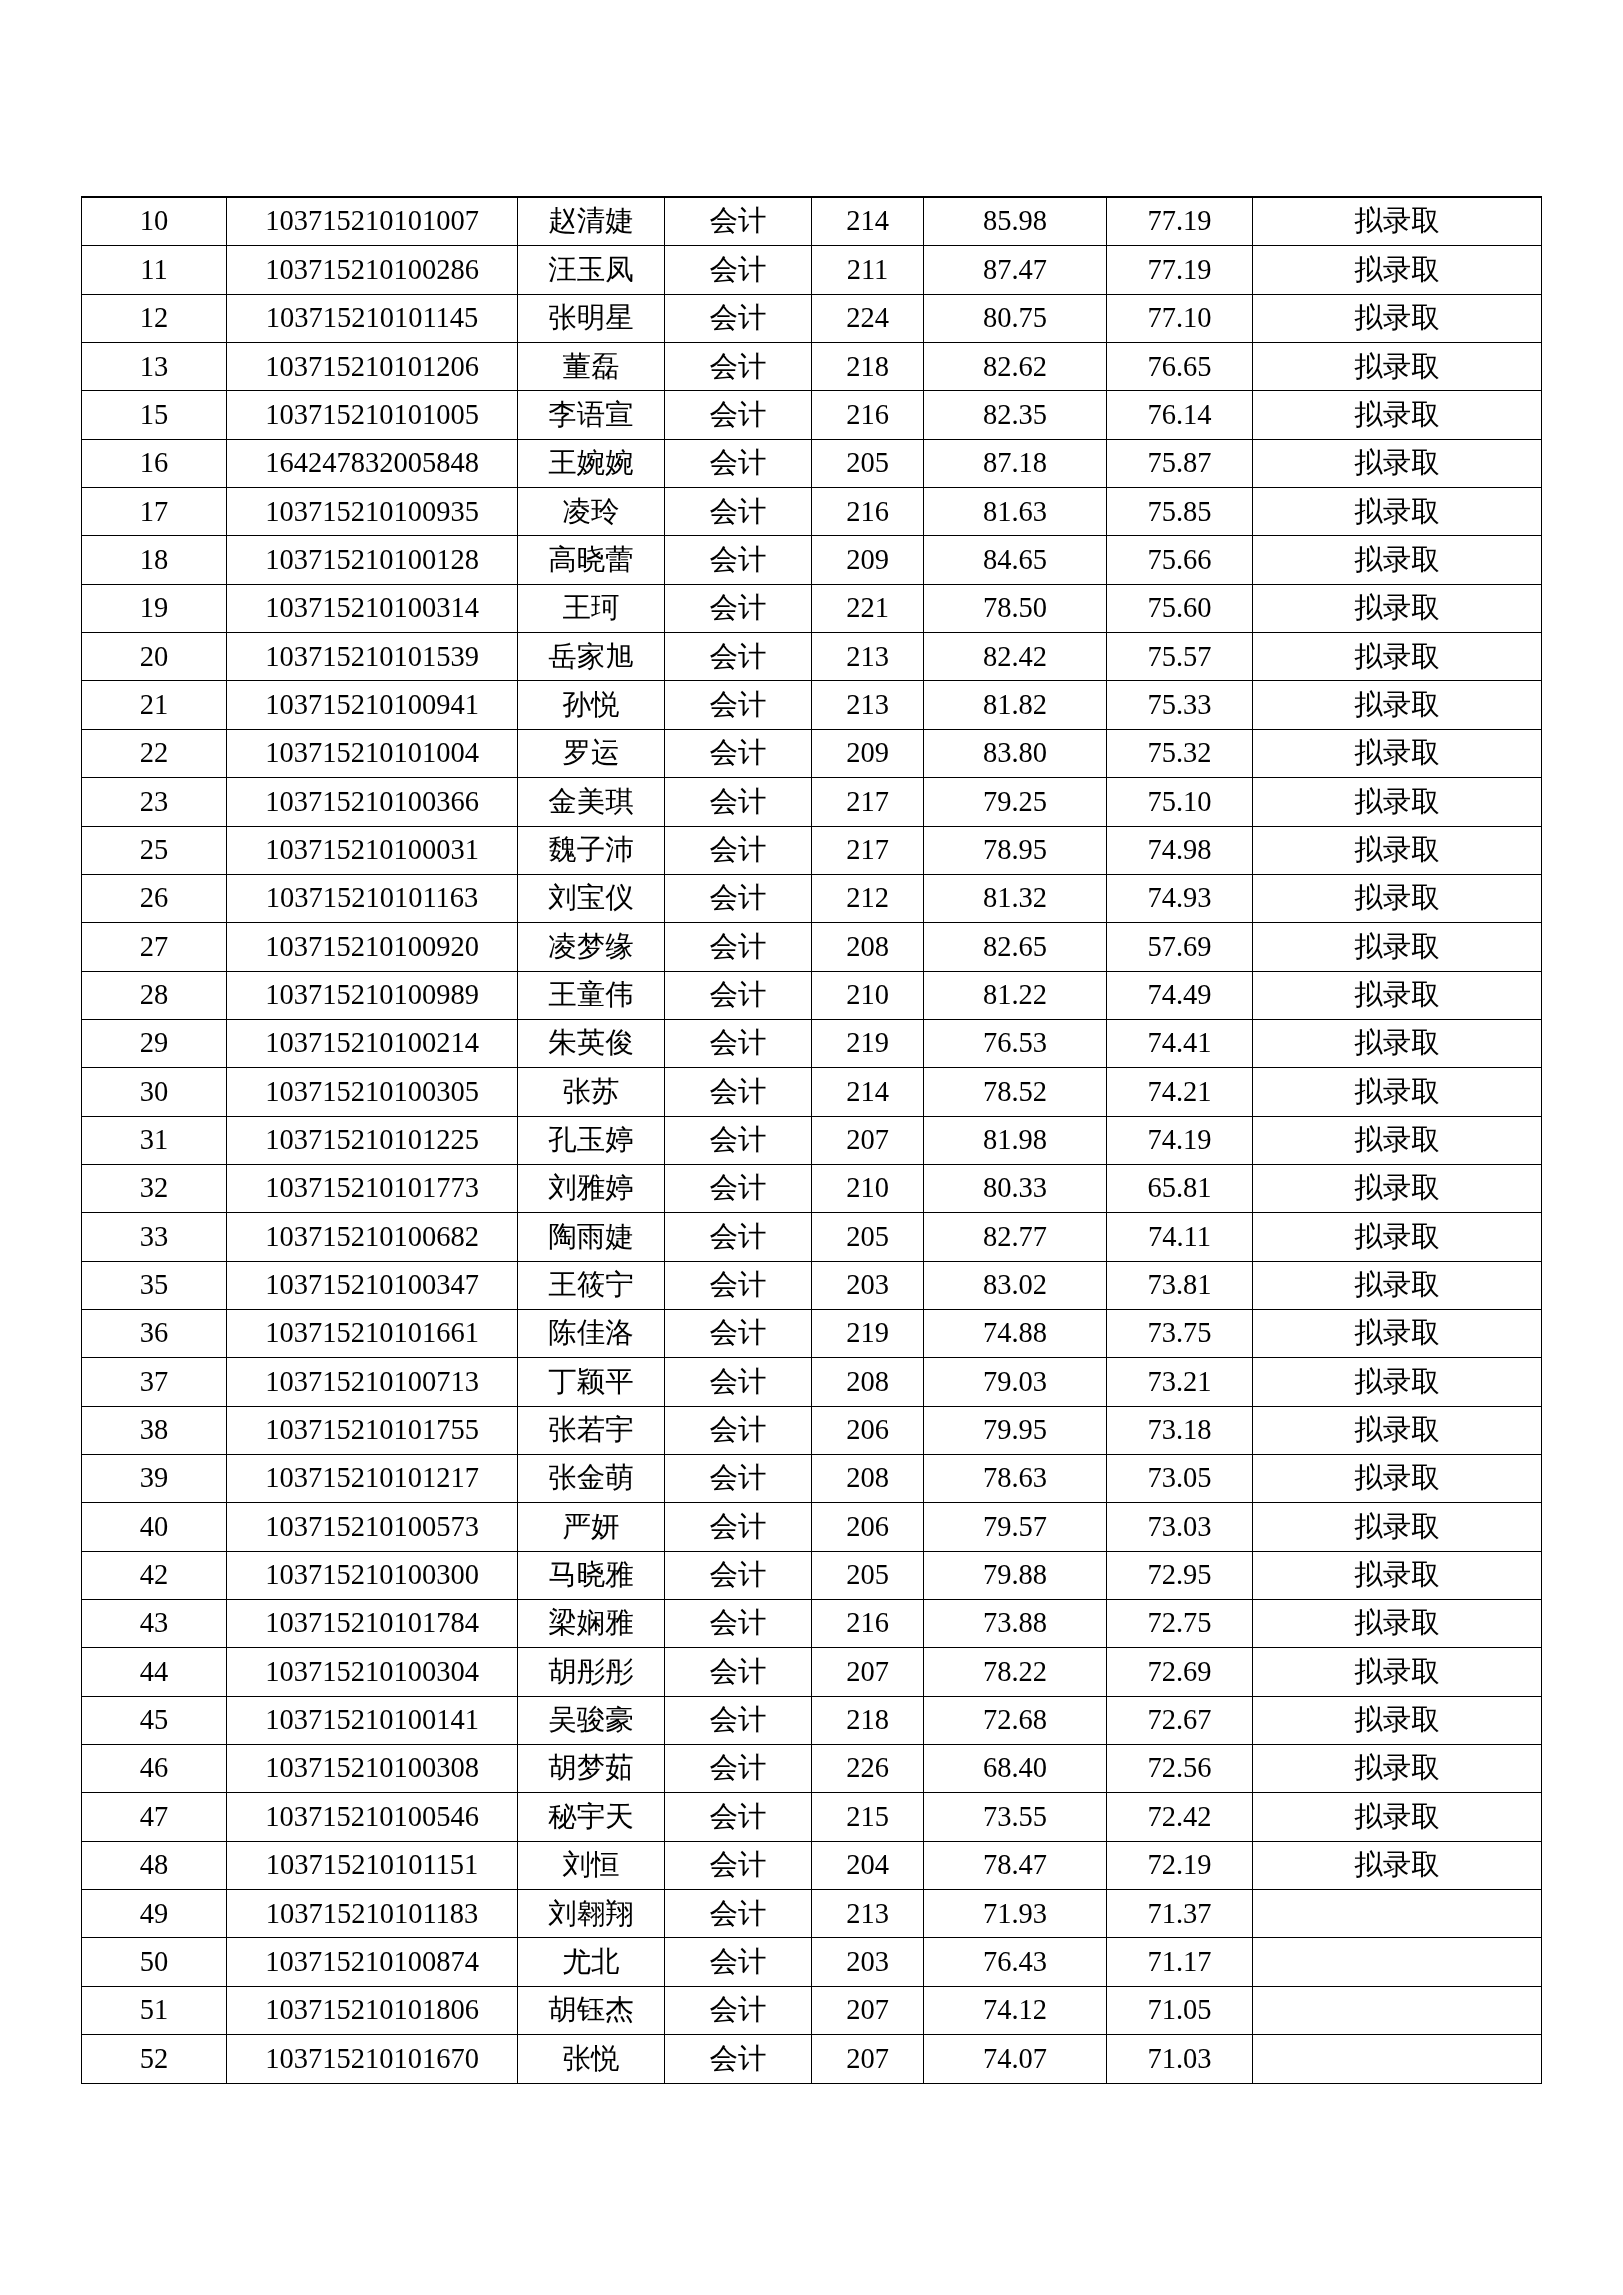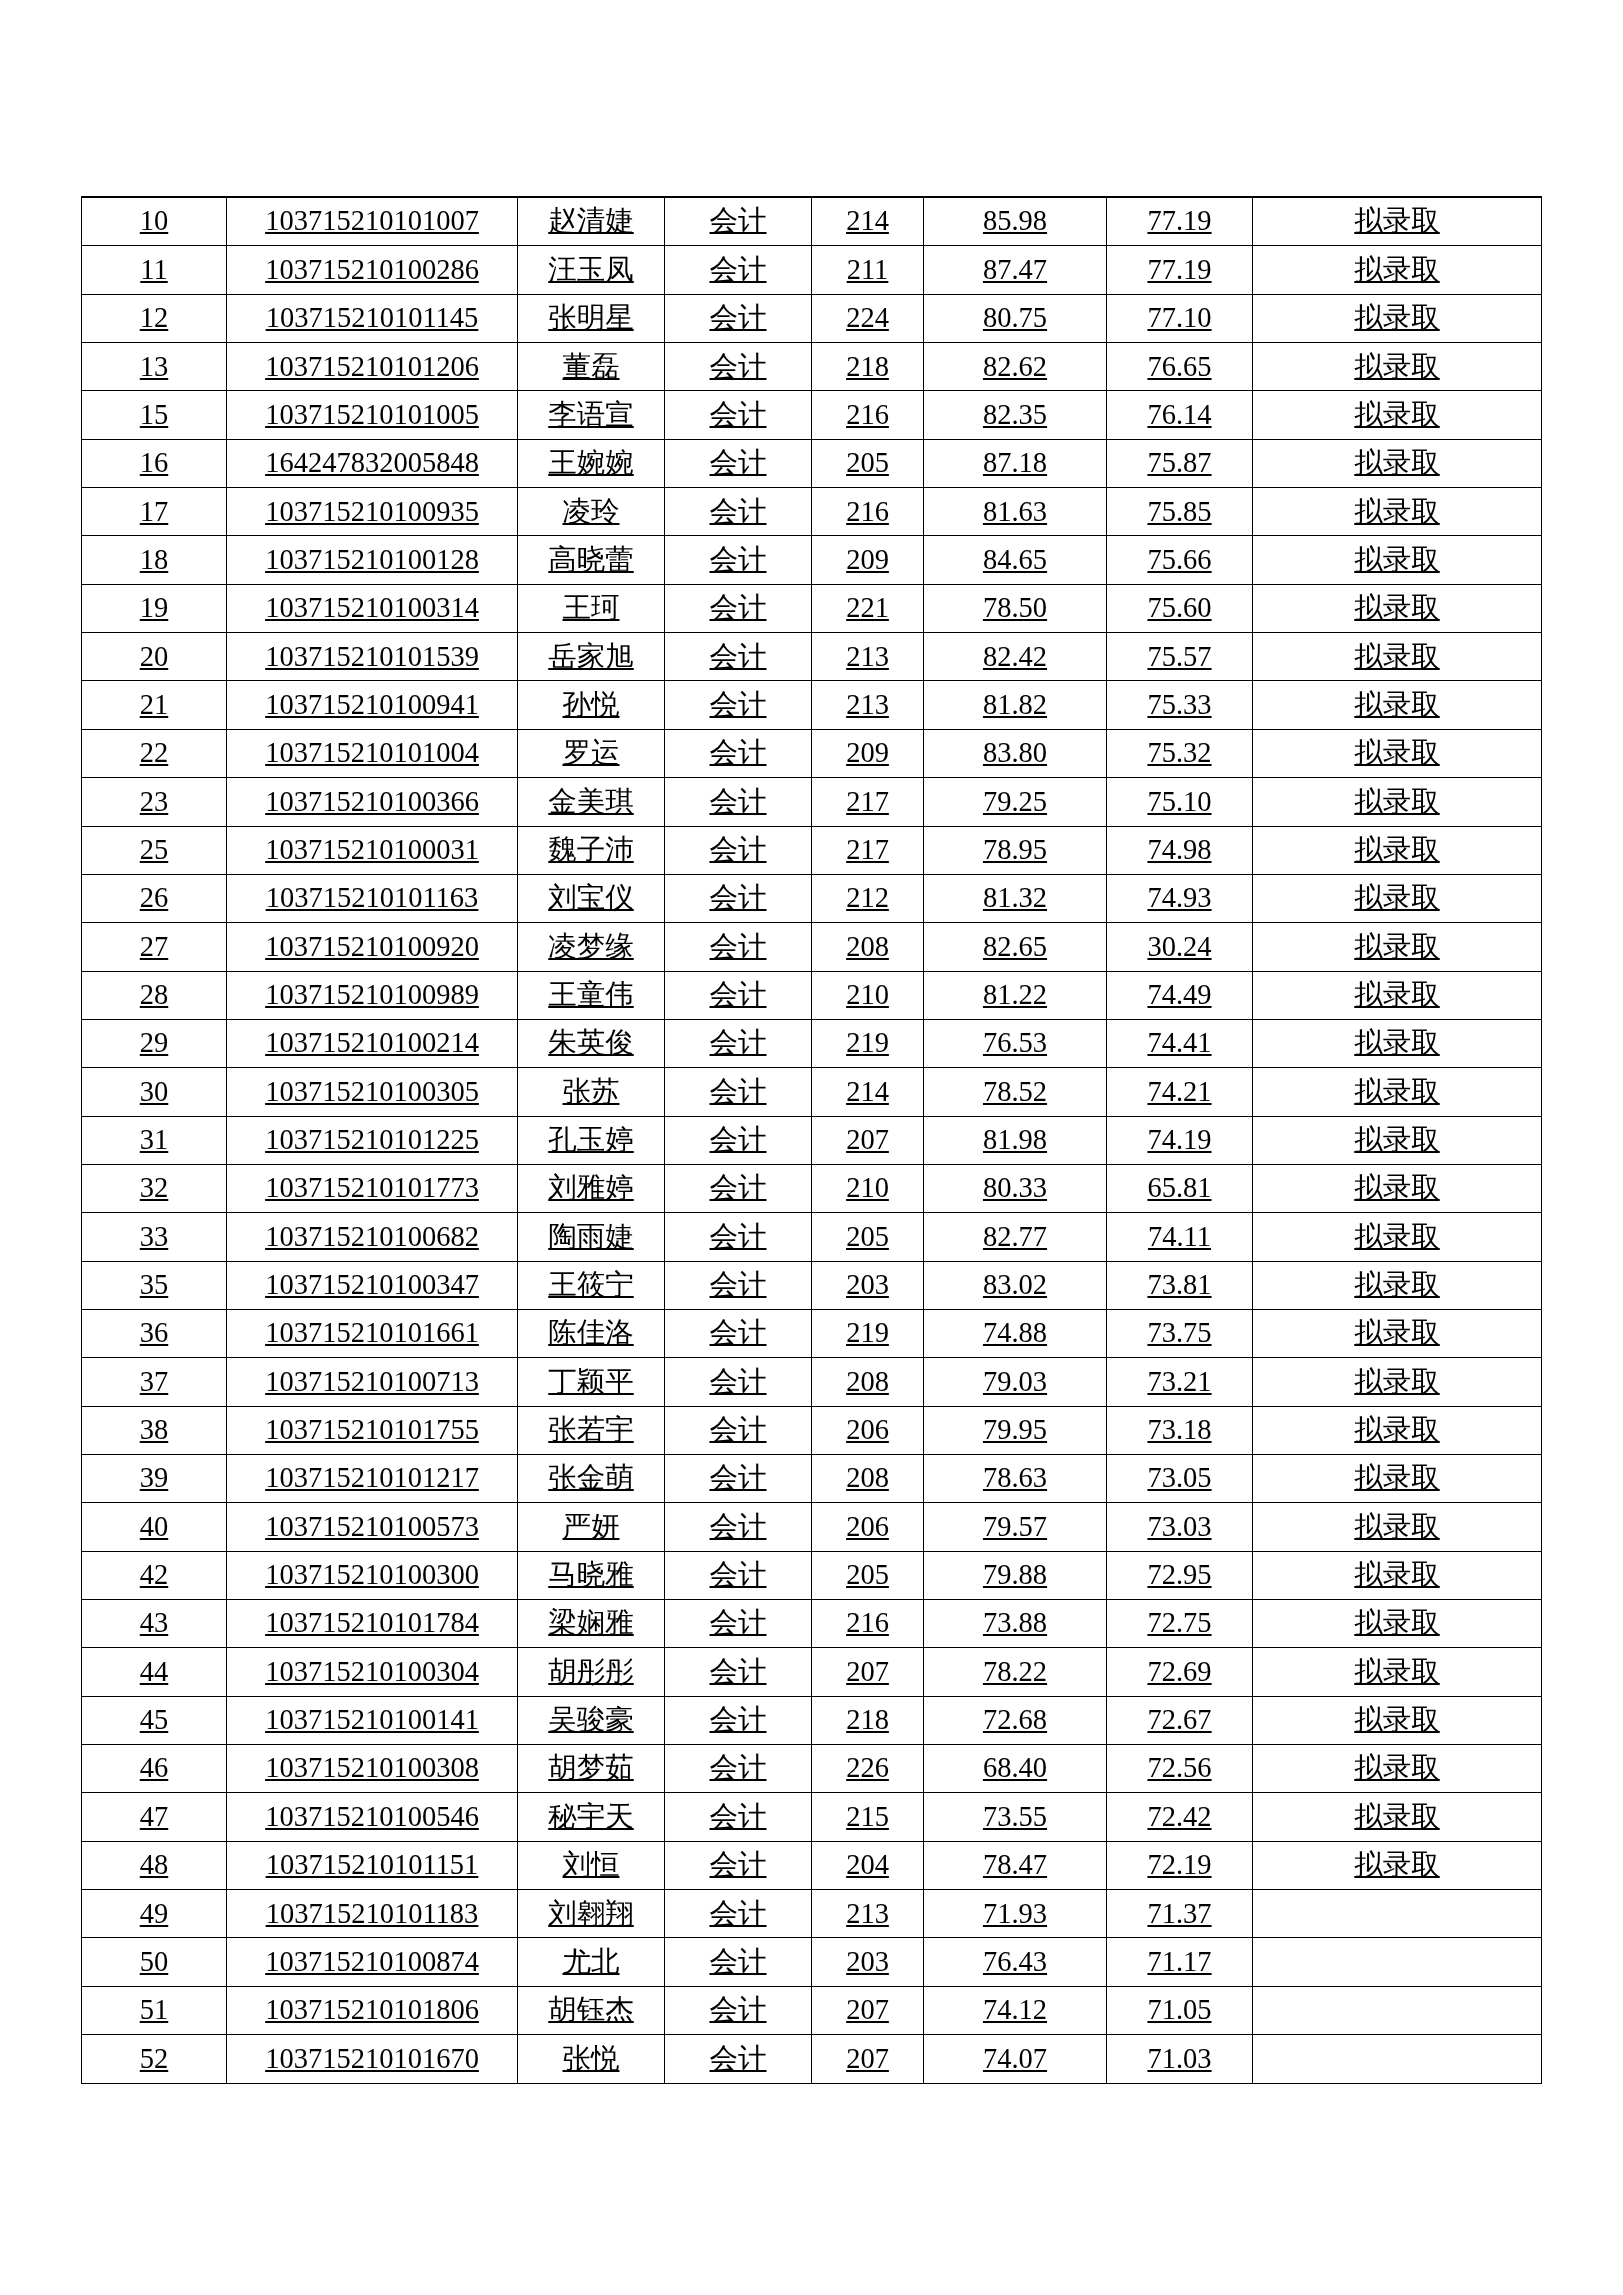--- a/index.html
+++ b/index.html
@@ -17,21 +17,20 @@
   table.results {
     position: absolute;
     left: 81px;
     top: 196px;
     width: 1460px;
     height: 1888px;
     border-collapse: collapse;
     table-layout: fixed;
     border: 1.6px solid #000000;
     border-top-width: 2.4px;
-    text-decoration: underline;
   }
   table.results td {
     border-left: 0.8px solid #000000;
     border-right: 0.8px solid #000000;
     border-top: 1.6px solid #000000;
     border-bottom: 1.6px solid #000000;
     padding: 0;
     text-align: center;
     vertical-align: middle;
     font-size: 28.5px;
@@ -206,21 +205,21 @@
         <td>74.93</td>
         <td>拟录取</td>
       </tr>
       <tr>
         <td>27</td>
         <td>103715210100920</td>
         <td>凌梦缘</td>
         <td>会计</td>
         <td>208</td>
         <td>82.65</td>
-        <td>30.24</td>
+        <td>57.69</td>
         <td>拟录取</td>
       </tr>
       <tr>
         <td>28</td>
         <td>103715210100989</td>
         <td>王童伟</td>
         <td>会计</td>
         <td>210</td>
         <td>81.22</td>
         <td>74.49</td>

